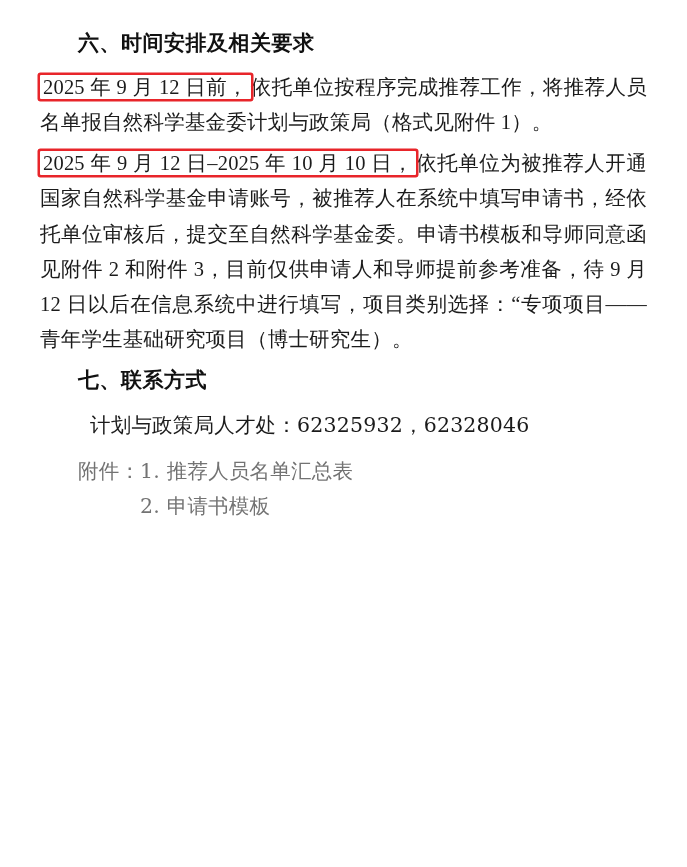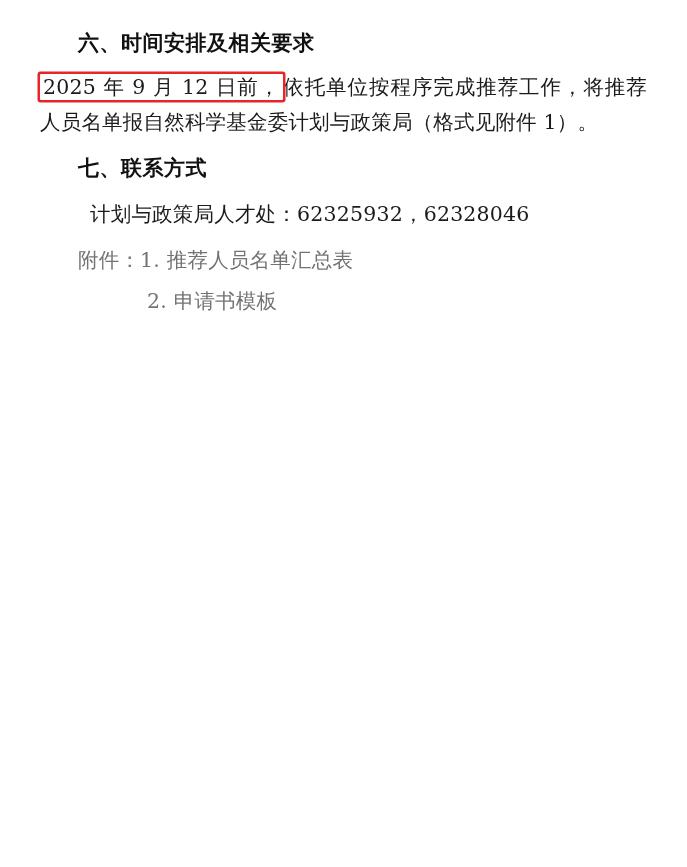--- a/index.html
+++ b/index.html
@@ -40,20 +40,21 @@
     margin-bottom: 6px;
   }
   .para {
     font-size: 20.5px;
     line-height: 1.72;
     margin: 0 0 2px 0;
     text-align: justify;
     text-justify: inter-ideograph;
     color: #1b1b1b;
     letter-spacing: 0.2px;
+    font-family: Liberation Serif, serif;
   }
   .highlight-box {
     position: relative;
     display: inline;
     padding: 1px 3px;
     box-shadow: 0 0 0 2.5px #e8252a;
     border-radius: 1px;
   }
   .contact-line {
     font-size: 20.5px;
@@ -67,39 +68,42 @@
     padding-left: 38px;
     font-size: 20.5px;
     line-height: 1.68;
     color: #737373;
     letter-spacing: 0.2px;
   }
   .attach-first {
     margin: 0;
   }
   .attach-item {
-    margin: 7px;
+    margin: 0;
     padding-left: 62px;
   }
   .gap-small { height: 4px; }
 </style>
 </head>
 <body>
 
 <div class="page">
   <div class="doc-body">
 
     <h2 class="heading">六、时间安排及相关要求</h2>
 
     <p class="para">
       <span class="highlight-box">2025 年 9 月 12 日前，</span><span>依托单位按程序完成推荐工作，将推荐人员名单报自然科学基金委计划与政策局（格式见附件 1）。</span>
     </p>
 
     <div class="gap-small"></div>
 
+    <p class="para">
+      <span class="highlight-box">2025 年 9 月 12 日–2025 年 10 月 10 日，</span><span>依托单位为被推荐人开通国家自然科学基金申请账号，被推荐人在系统中填写申请书，经依托单位审核后，提交至自然科学基金委。申请书模板和导师同意函见附件 2 和附件 3，目前仅供申请人和导师提前参考准备，待 9 月 12 日以后在信息系统中进行填写，项目类别选择：“专项项目——青年学生基础研究项目（博士研究生）。</span>
+    </p>
 
     <h2 class="heading second">七、联系方式</h2>
 
     <p class="contact-line">计划与政策局人才处：62325932，62328046</p>
 
     <div class="attach-block">
       <p class="attach-first"><span>附件：</span><span>1. 推荐人员名单汇总表</span></p>
       <p class="attach-item">2. 申请书模板</p>
     </div>
 

